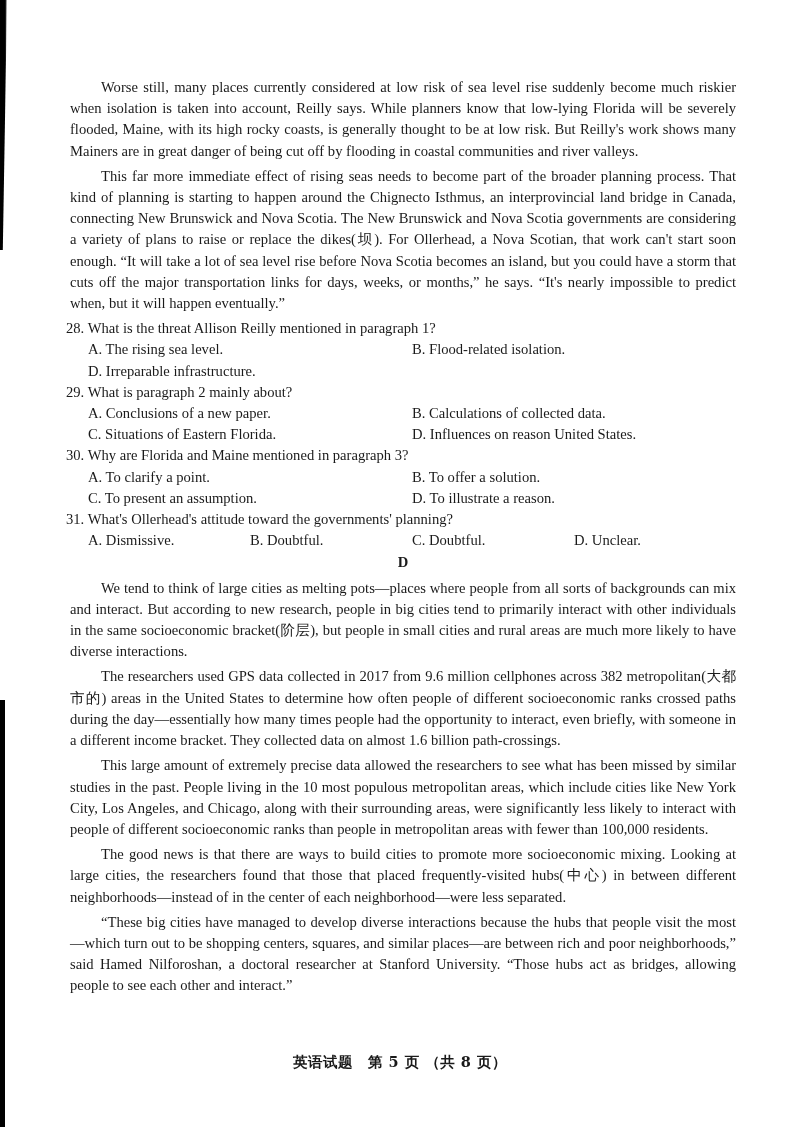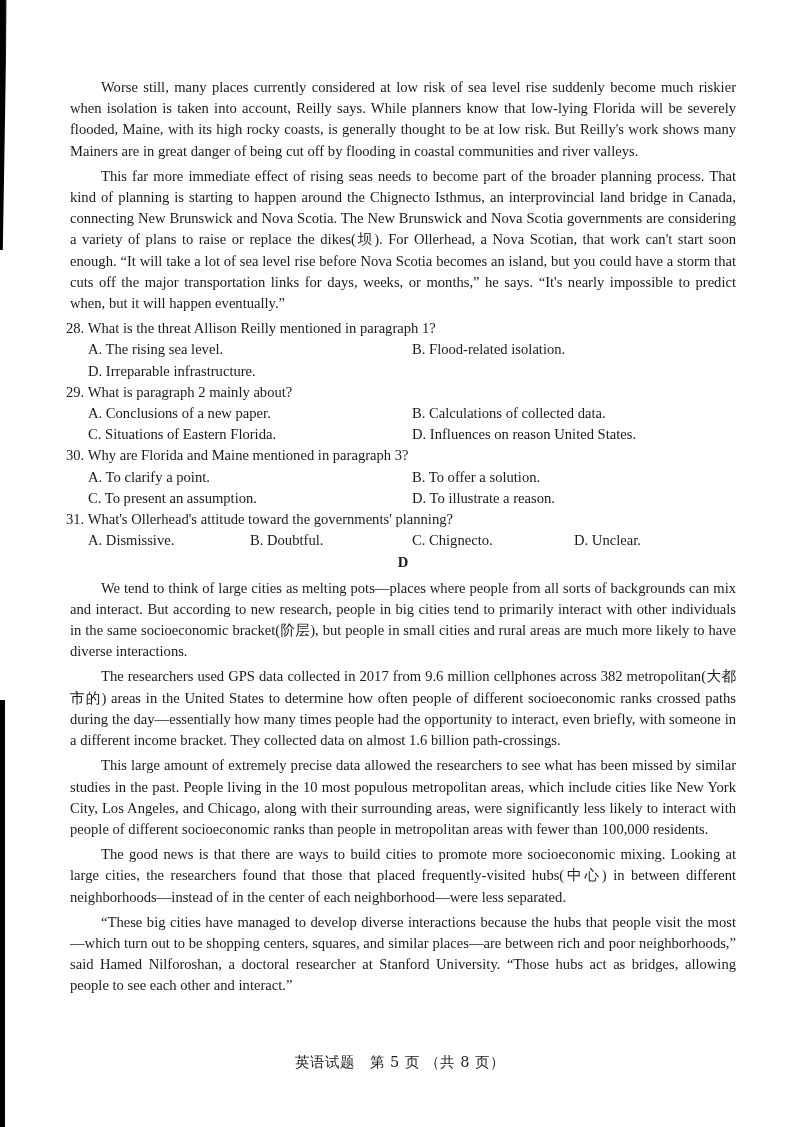--- a/index.html
+++ b/index.html
@@ -29,20 +29,21 @@
   .opts .opt { width:324px; }
   .opts.four .opt { width:162px; }
   .opts.four .opt:nth-child(2) { width:162px; }
   .section-head {
     text-align:center; font-weight:bold; margin:1px 0 0 0; font-size:14.6px;
   }
   .footer {
     position:absolute; left:0; width:800px; top:1053px; text-align:center;
     font-size:14.5px; letter-spacing:0.5px;
     font-family:"DejaVu Serif", serif;
+    font-weight:bold;
   }
 </style>
 </head>
 <body>
 
 <div class="scan-edge-top"></div>
 <div class="scan-edge-bottom"></div>
 
 <div class="page">
 
@@ -90,21 +91,21 @@
   </section>
 
   <section>
     <div class="q">
       <span>31.</span>
       <span>What's Ollerhead's attitude toward the governments' planning?</span>
     </div>
     <div class="opts four">
       <span class="opt">A. Dismissive.</span>
       <span class="opt">B. Doubtful.</span>
-      <span class="opt">C. Chignecto.</span>
+      <span class="opt">C. Doubtful.</span>
       <span class="opt">D. Unclear.</span>
     </div>
   </section>
 
   <section>
     <div class="section-head">D</div>
     <p class="para">We tend to think of large cities as melting pots—places where people from all sorts of backgrounds can mix and interact. But according to new research, people in big cities tend to primarily interact with other individuals in the same socioeconomic bracket(阶层), but people in small cities and rural areas are much more likely to have diverse interactions.</p>
     <p class="para">The researchers used GPS data collected in 2017 from 9.6 million cellphones across 382 metropolitan(大都市的) areas in the United States to determine how often people of different socioeconomic ranks crossed paths during the day—essentially how many times people had the opportunity to interact, even briefly, with someone in a different income bracket. They collected data on almost 1.6 billion path-crossings.</p>
     <p class="para">This large amount of extremely precise data allowed the researchers to see what has been missed by similar studies in the past. People living in the 10 most populous metropolitan areas, which include cities like New York City, Los Angeles, and Chicago, along with their surrounding areas, were significantly less likely to interact with people of different socioeconomic ranks than people in metropolitan areas with fewer than 100,000 residents.</p>
     <p class="para">The good news is that there are ways to build cities to promote more socioeconomic mixing. Looking at large cities, the researchers found that those that placed frequently-visited hubs(中心) in between different neighborhoods—instead of in the center of each neighborhood—were less separated.</p>

